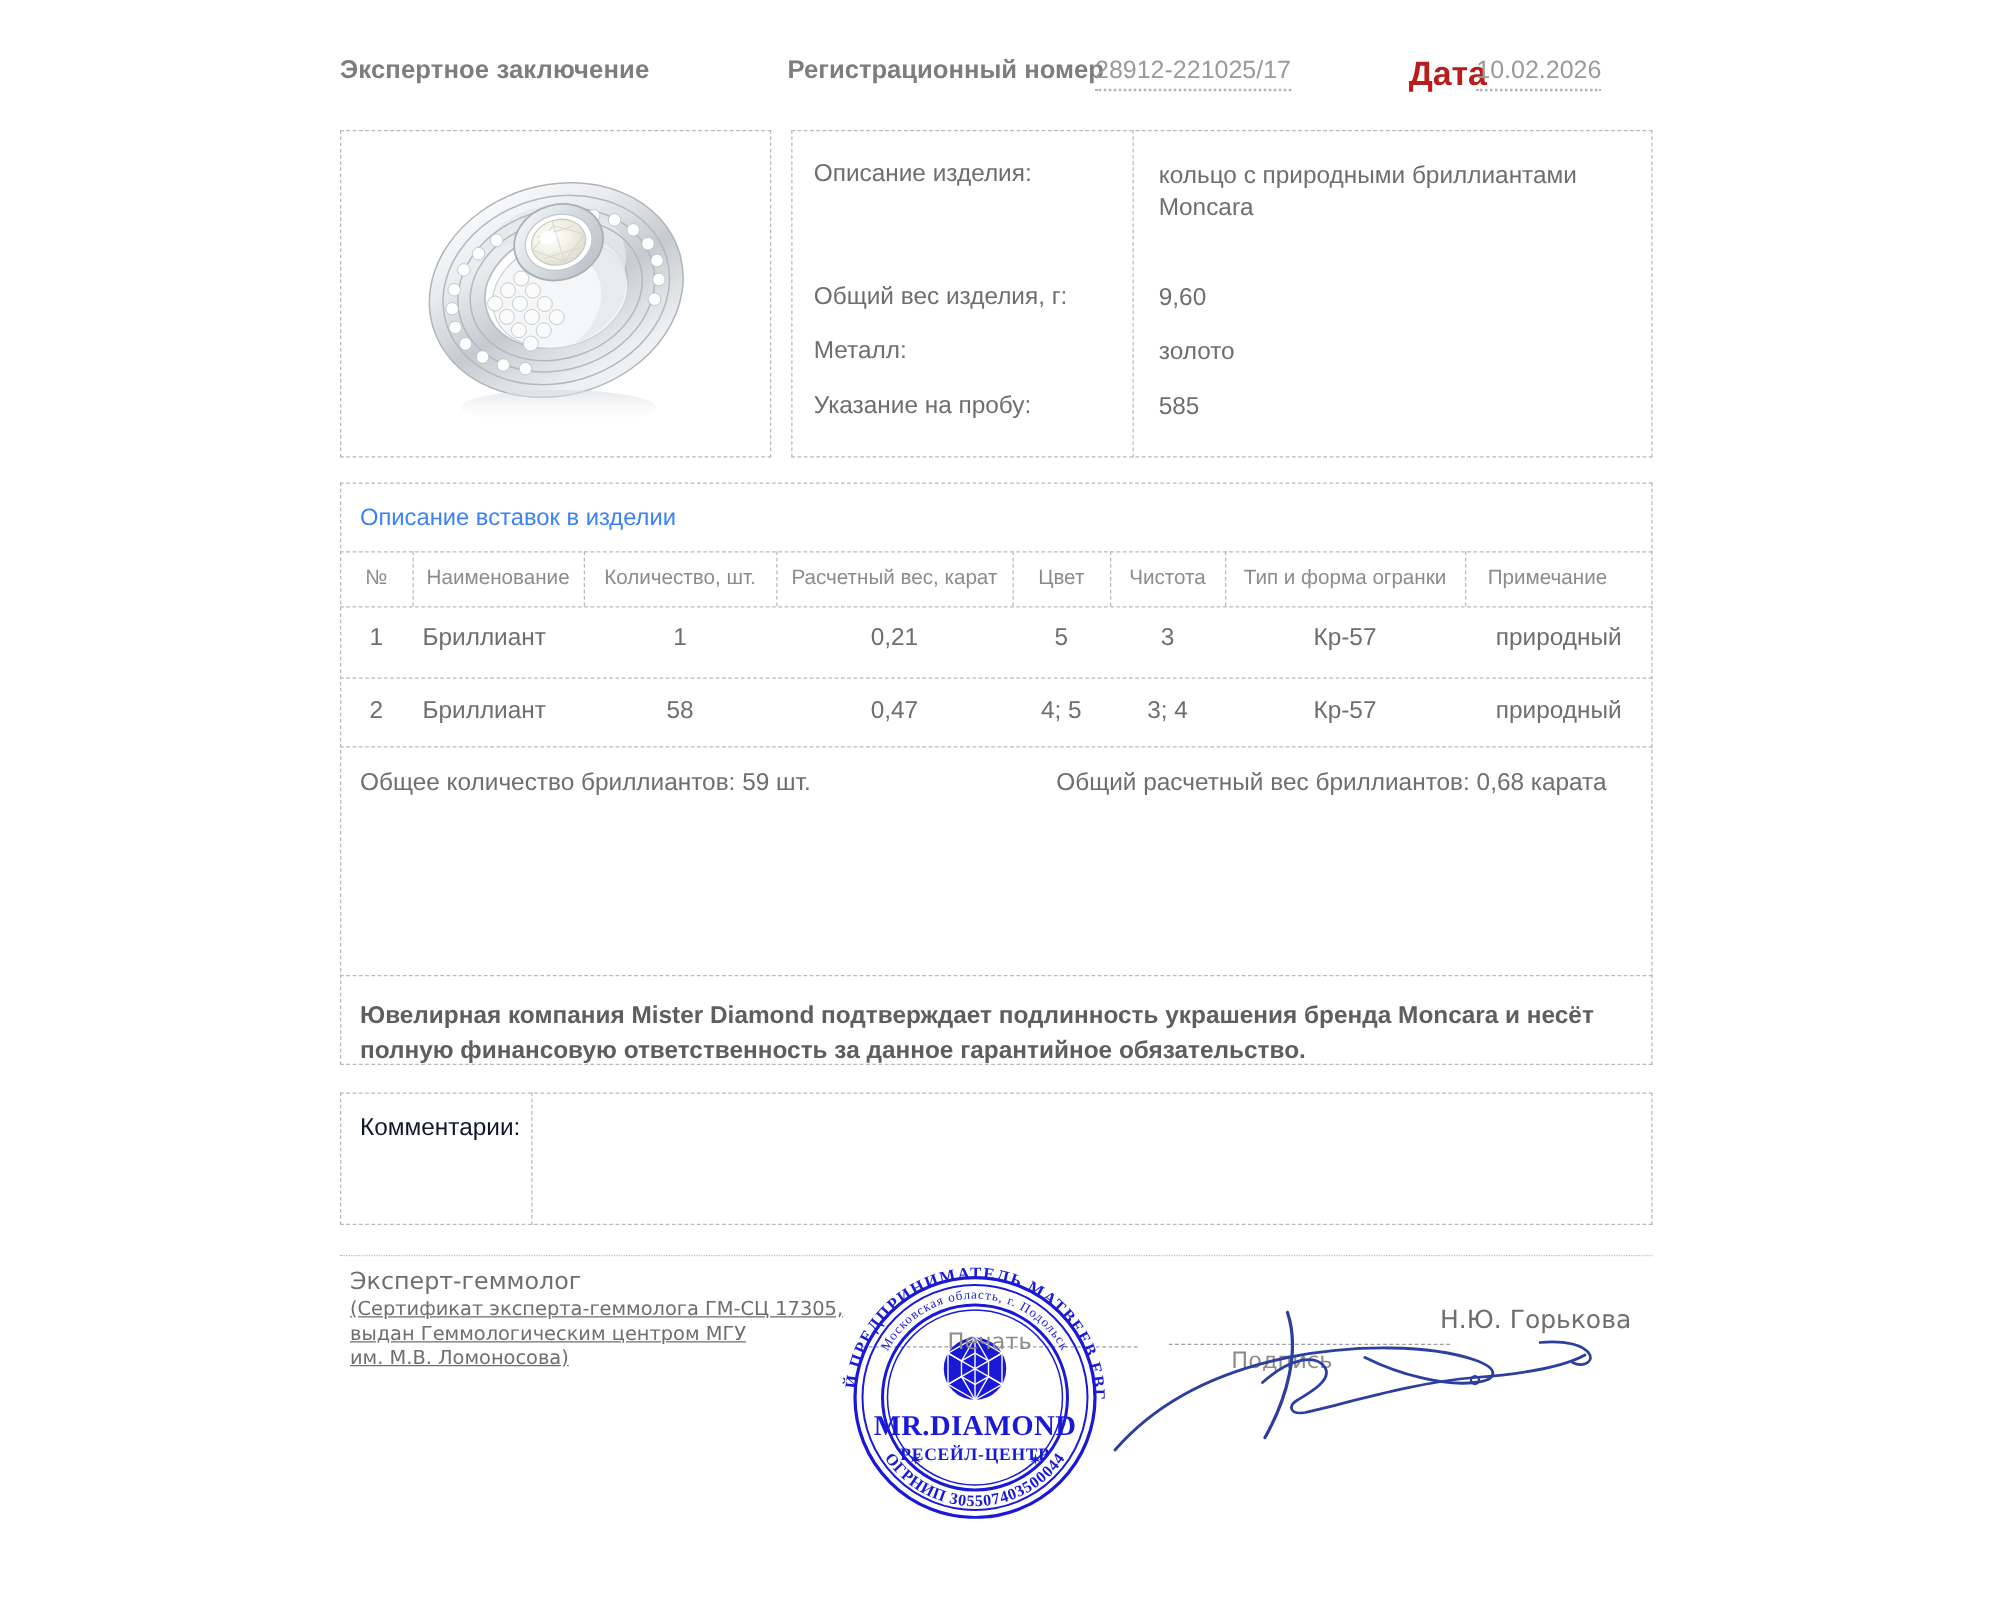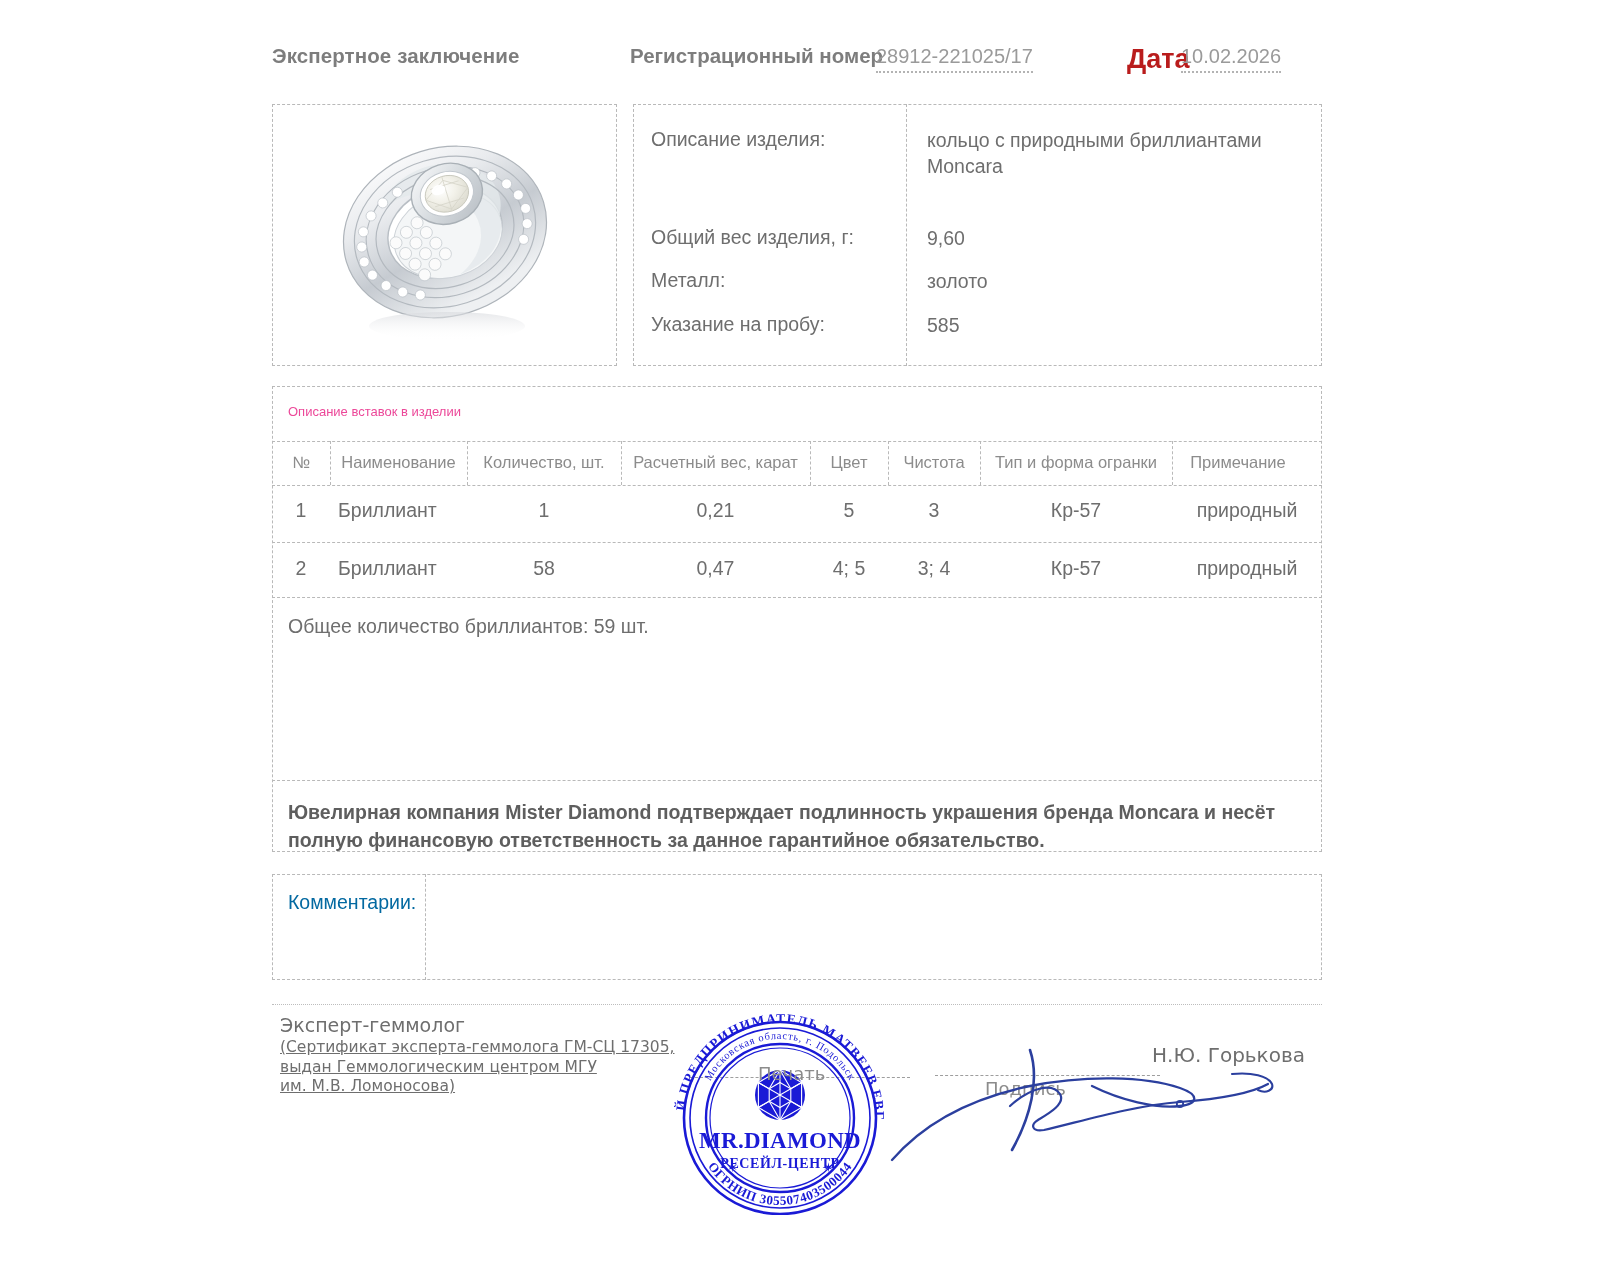--- a/index.html
+++ b/index.html
@@ -132,22 +132,22 @@
   .tbl-outer {
     left: 272px;
     top: 386px;
     width: 1050px;
     height: 466px;
   }
   .tbl-caption {
     position: absolute;
     left: 288px;
     top: 404px;
-    font-size: 13px;
-    color: #ec4899;
+    font-size: 19px;
+    color: #3b82f6;
   }
   .tbl-head-sep {
     left: 272px;
     top: 441px;
     width: 1050px;
   }
   .tbl-head-sep2 {
     left: 272px;
     top: 485px;
     width: 1050px;
@@ -224,21 +224,21 @@
   .cmt-divider {
     left: 425px;
     top: 874px;
     height: 106px;
   }
   .cmt-label {
     position: absolute;
     left: 288px;
     top: 891px;
     font-size: 19.5px;
-    color: #0369a1;
+    color: #0f172a;
   }
   .cmt-text {
     position: absolute;
     left: 441px;
     top: 890px;
     width: 862px;
     font-size: 19px;
     color: #6e6e6e;
     line-height: 1.42;
   }
@@ -492,20 +492,21 @@
   <div class="td row2" style="left:272px; width:58px;">2</div>
   <div class="td row2" style="left:330px; width:137px; text-align:left; padding-left:8px;">Бриллиант</div>
   <div class="td row2" style="left:467px; width:154px;">58</div>
   <div class="td row2" style="left:621px; width:189px;">0,47</div>
   <div class="td row2" style="left:810px; width:78px;">4; 5</div>
   <div class="td row2" style="left:888px; width:92px;">3; 4</div>
   <div class="td row2" style="left:980px; width:192px;">Кр-57</div>
   <div class="td row2" style="left:1172px; width:150px;">природный</div>
 
   <div class="total-left">Общее количество бриллиантов: 59 шт.</div>
+  <div class="total-right">Общий расчетный вес бриллиантов: 0,68 карата</div>
 
   <div class="confirm">Ювелирная компания Mister Diamond подтверждает подлинность украшения бренда Moncara и несёт полную финансовую ответственность за данное гарантийное обязательство.</div>
 
   <div class="dbox cmt-box"></div>
   <div class="dline-v cmt-divider"></div>
   <div class="cmt-label">Комментарии:</div>
 
   <div class="dline-h footer-sep"></div>
 
   <div class="expert-block">

